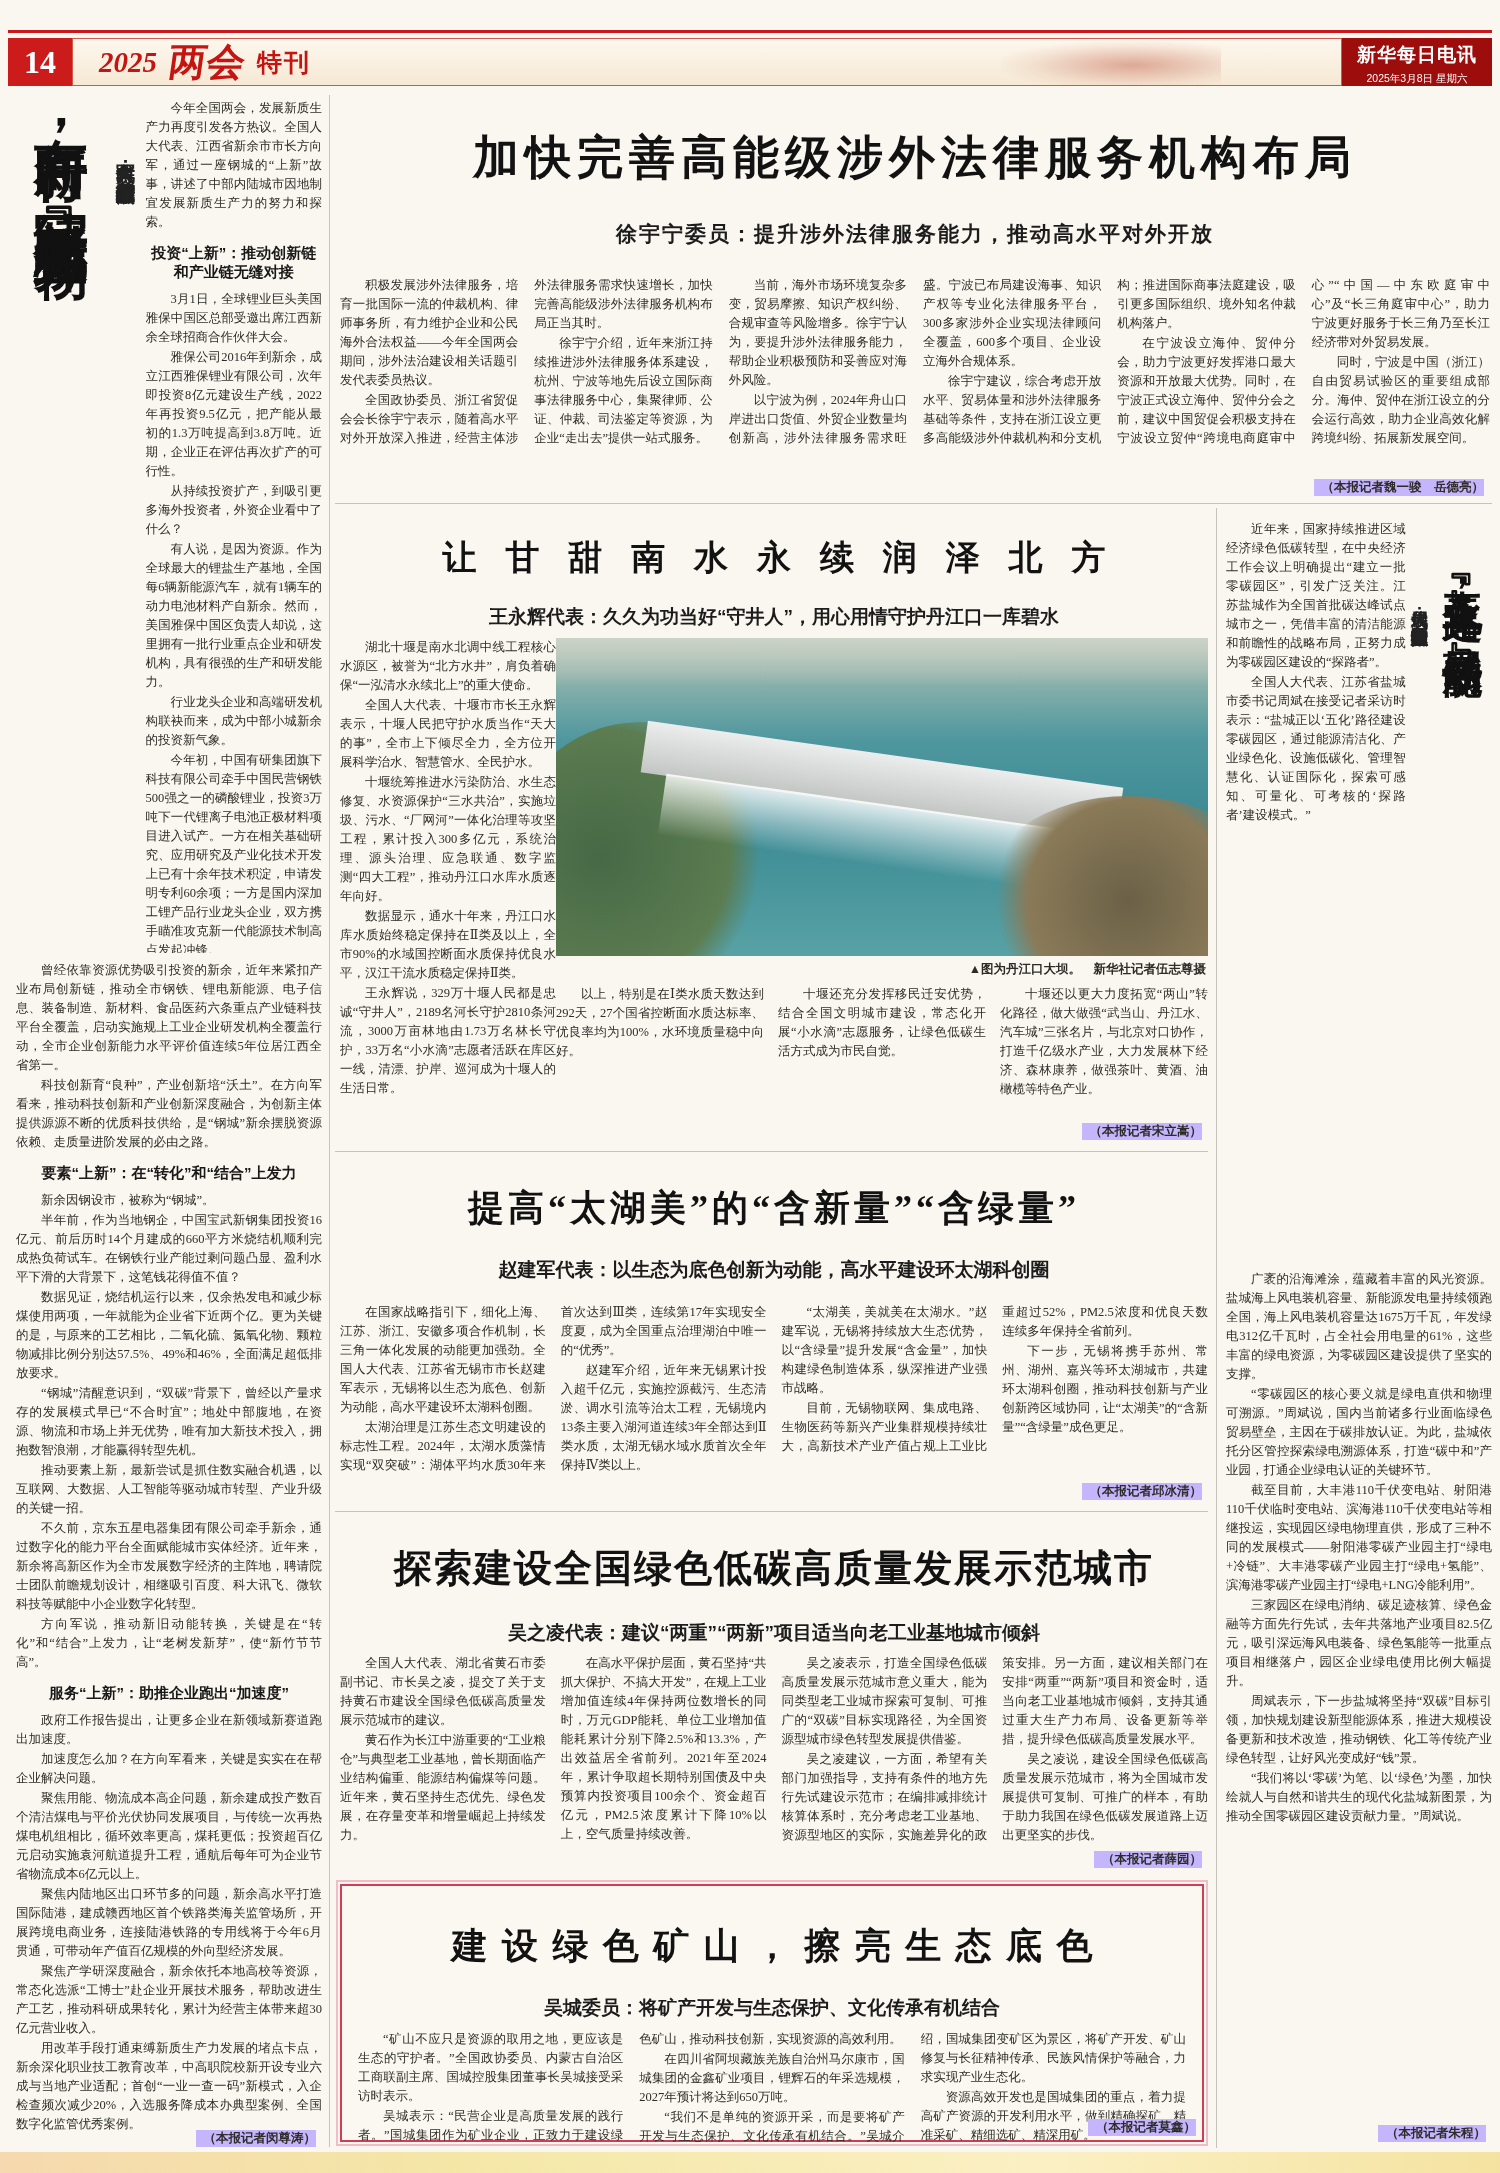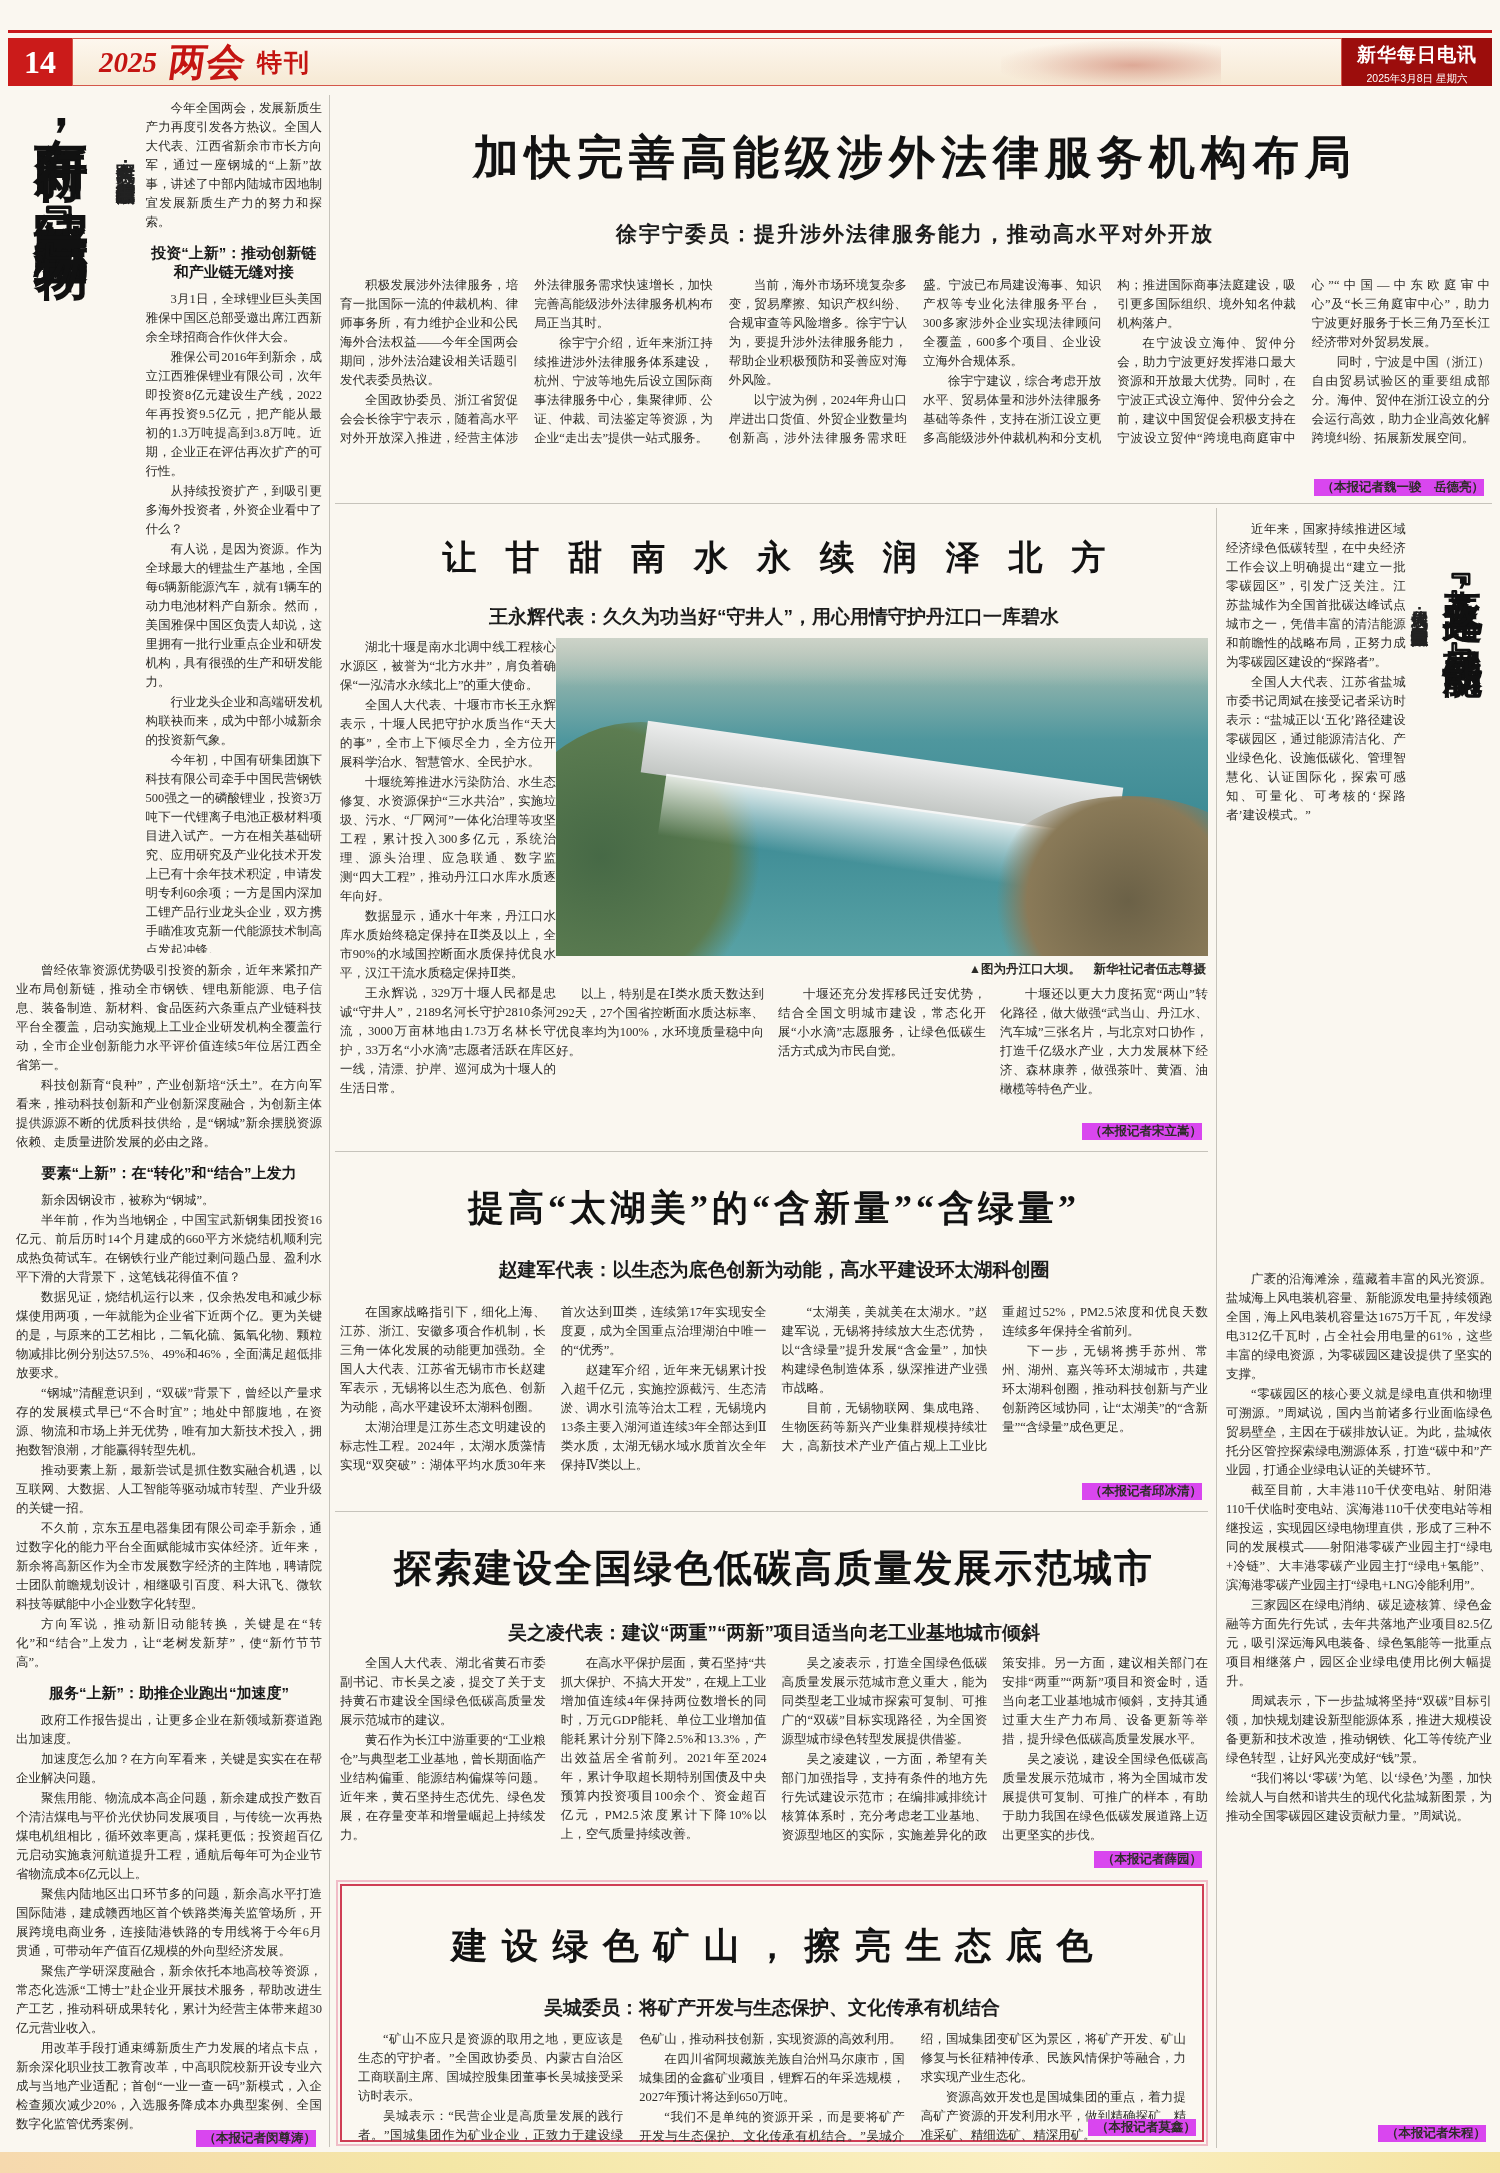--- a/index.html
+++ b/index.html
@@ -27,21 +27,21 @@
   .hr1{left:335px;top:503px;width:1157px;height:1px;}
   .hr2{left:335px;top:1151px;width:873px;height:1px;}
   .hr3{left:335px;top:1511px;width:873px;height:1px;}
   .bottomstrip{position:absolute;left:0;top:2152px;width:1500px;height:21px;
         background:linear-gradient(90deg,#f6d9ae,#f4e7a6 30%,#fbf0c4 70%,#f4e3a0);}
   
   .para{margin:0 0 1px;text-indent:2em;font-size:12.5px;line-height:1.52;text-align:justify;}
   .sec-head{font-family:"Liberation Sans","DejaVu Sans",sans-serif;font-weight:700;font-size:15px;
             text-align:center;margin:12px 0 8px;color:#191919;}
   .credit{position:absolute;right:6px;bottom:4px;font-family:"Liberation Sans",sans-serif;
-          font-weight:700;font-size:12.5px;background:#d946ef;padding-left:8px;}
+          font-weight:700;font-size:12.5px;background:#c4b5fd;padding-left:8px;}
   .byline-c{text-align:center;font-family:"Liberation Sans","DejaVu Sans",sans-serif;font-weight:700;color:#1c1c1c;}
   .headline-c{text-align:center;font-weight:900;color:#121212;font-family:"Liberation Serif",serif;}
   
   .art-left{position:absolute;left:16px;top:95px;width:306px;height:2056px;}
   .al-row1{display:flex;height:858px;gap:6px;}
   .al-head{writing-mode:vertical-rl;font-size:54px;line-height:1.65;font-weight:900;color:#111;
            letter-spacing:4px;font-family:"Liberation Serif",serif;}
   .al-byline{writing-mode:vertical-rl;font-size:19px;line-height:1.5;font-weight:600;
              font-family:"Liberation Sans",sans-serif;padding-top:54px;color:#222;}
   .al-text1{flex:1;overflow:hidden;padding-top:4px;}

